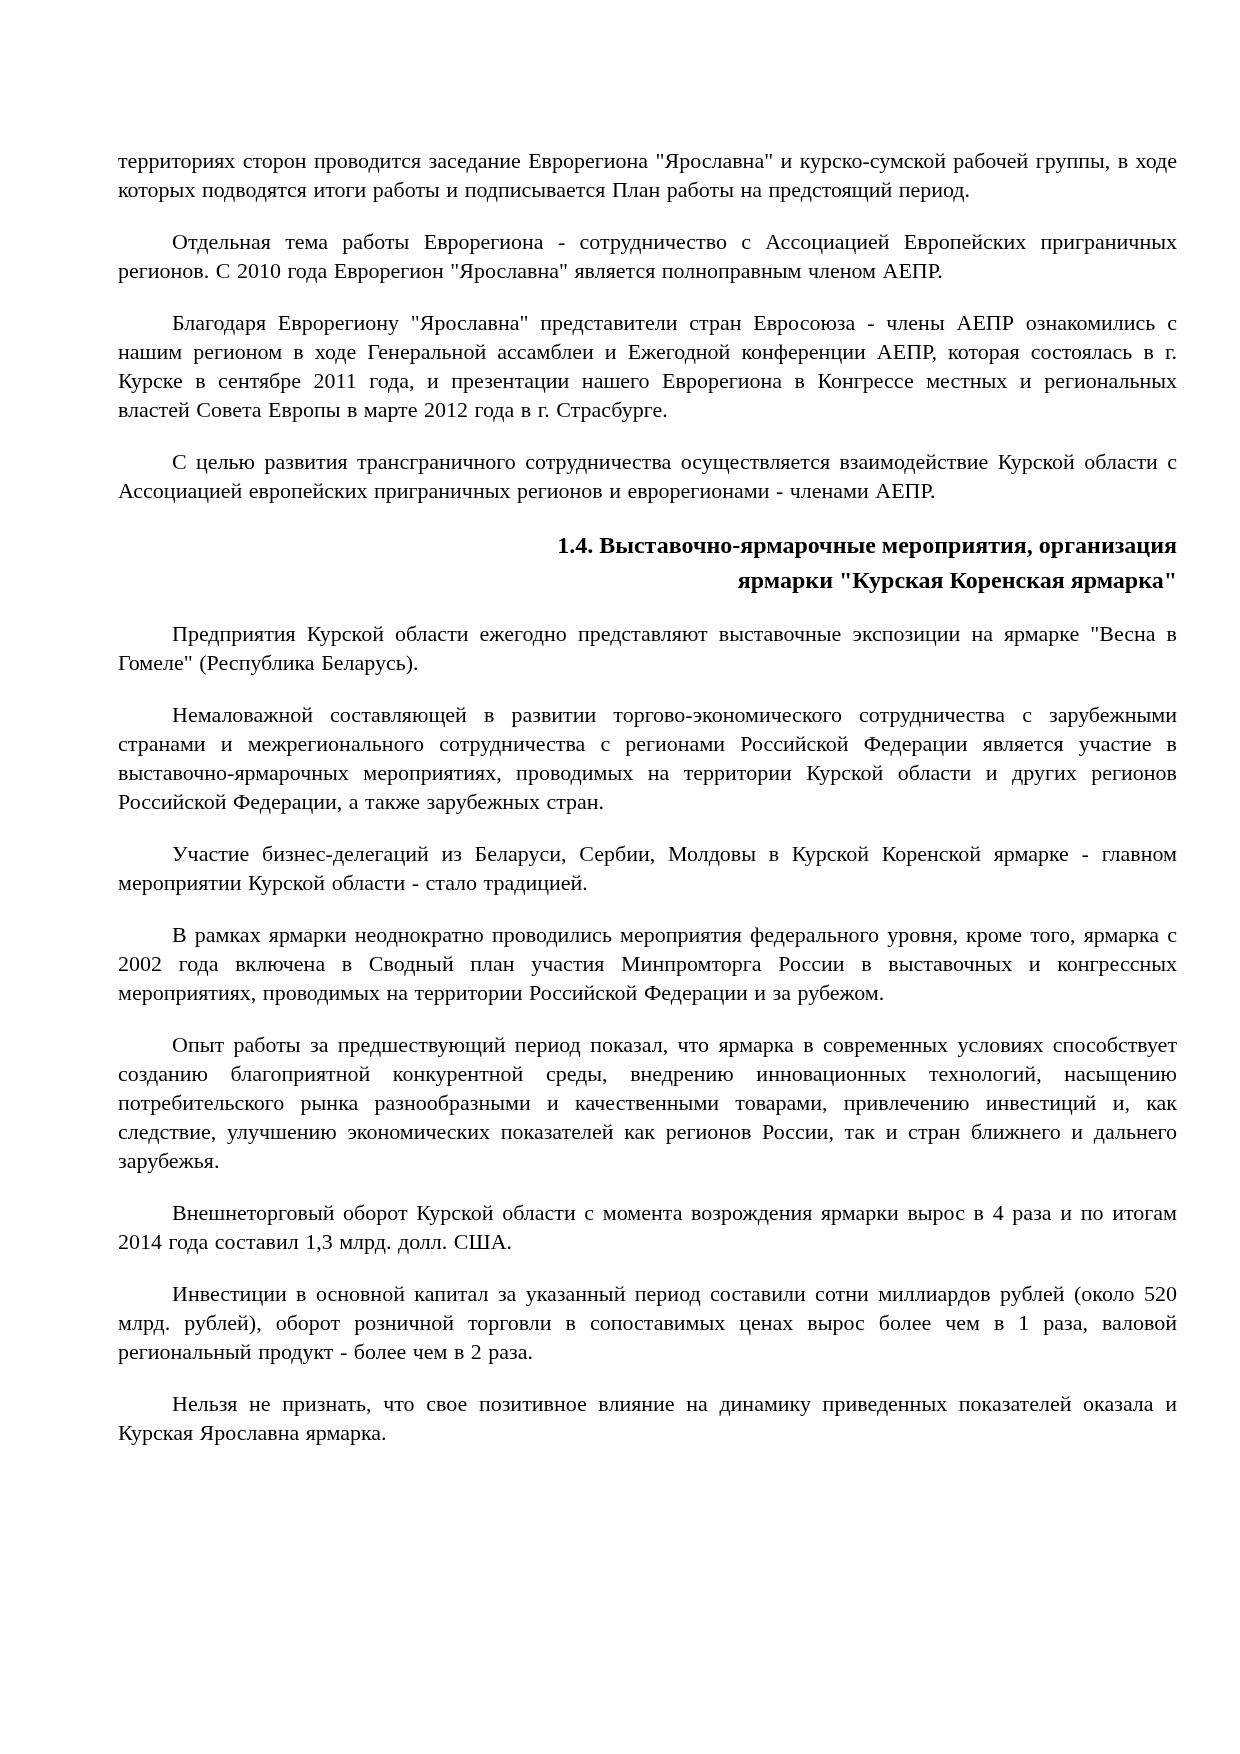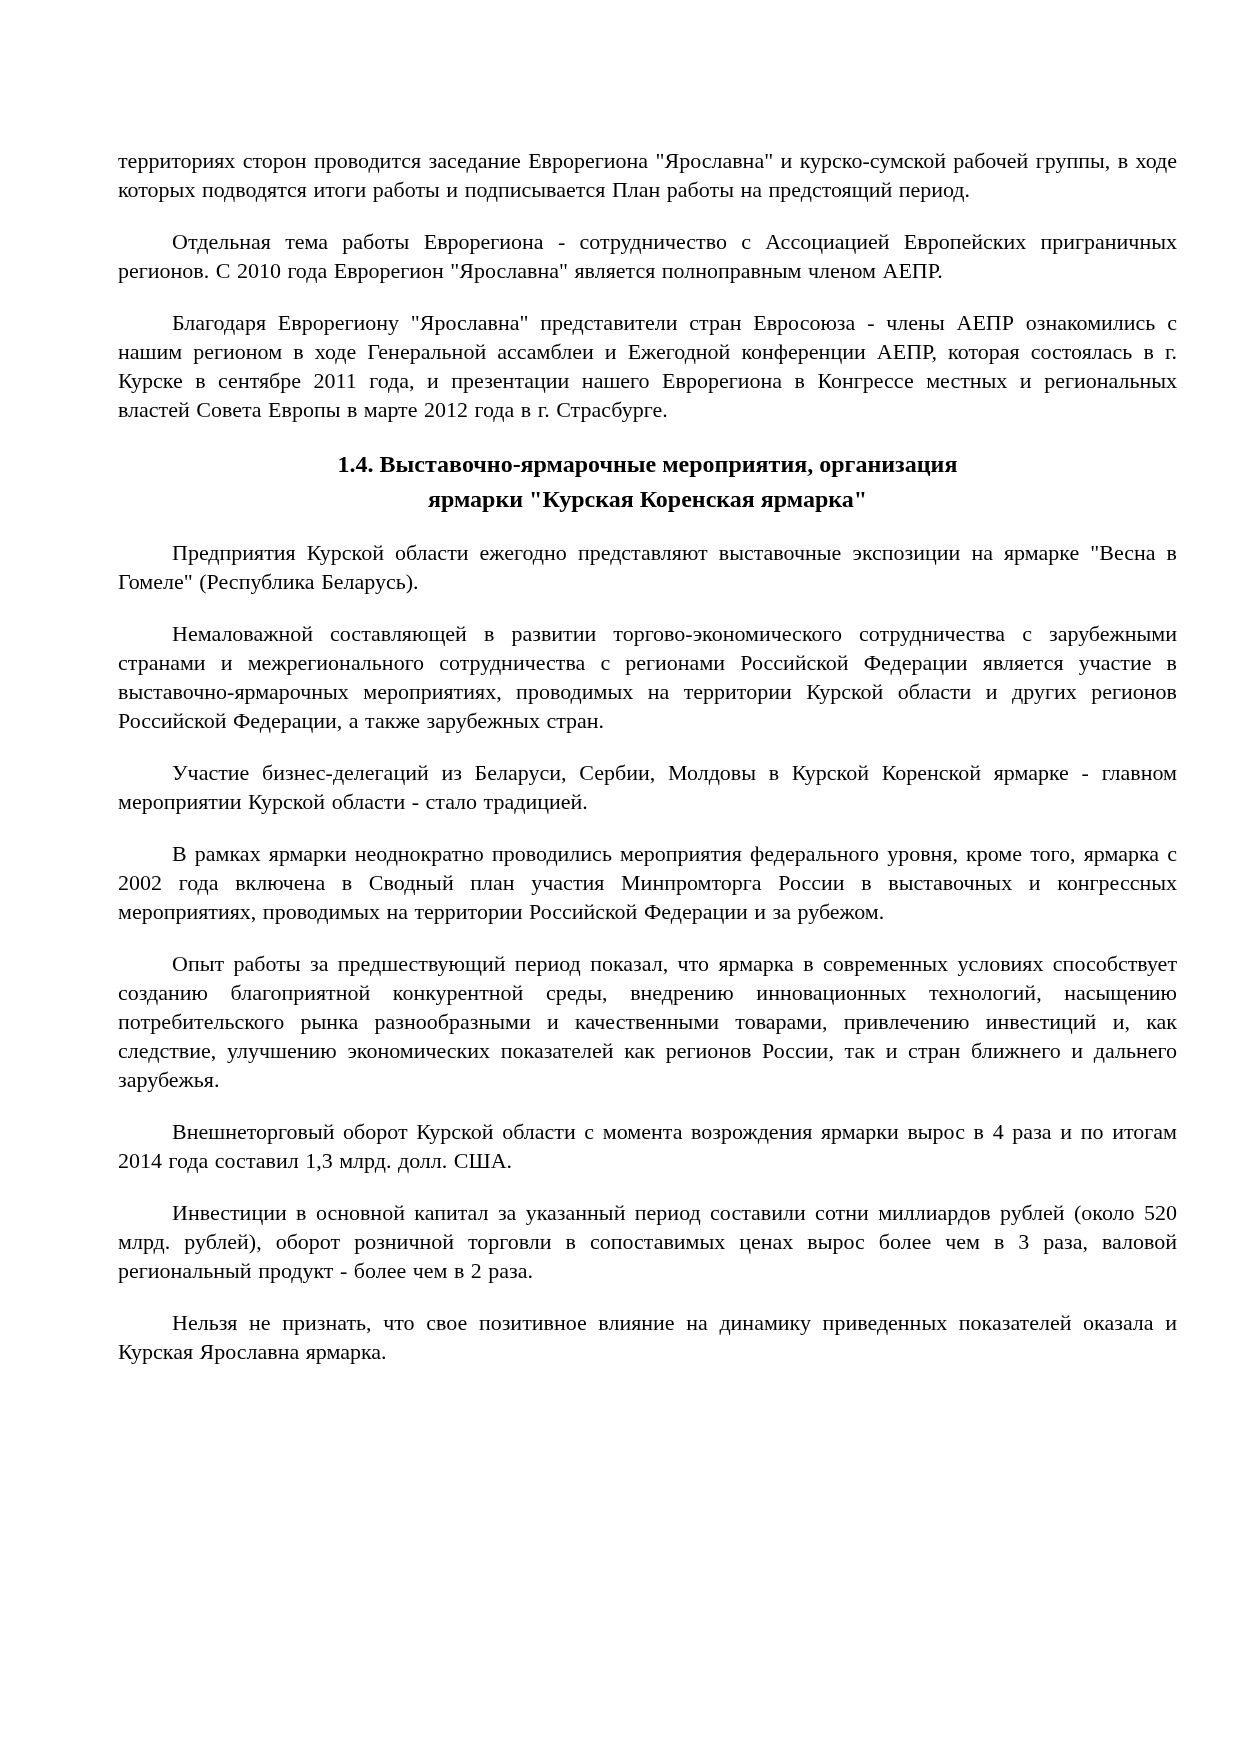--- a/index.html
+++ b/index.html
@@ -27,42 +27,43 @@
     word-spacing: 1px;
   }
   .para.no-indent {
     text-indent: 0;
   }
   .heading {
     margin: 10px 0 21px 0;
     font-size: 24px;
     line-height: 35px;
     font-weight: bold;
-    text-align: center;
+    text-align: right;
   }
   .heading-line {
     display: block;
   }
 </style>
 </head>
 <body>
 
 <div class="page">
 
   <p class="para no-indent">территориях сторон проводится заседание Еврорегиона "Ярославна" и курско-сумской рабочей группы, в ходе которых подводятся итоги работы и подписывается План работы на предстоящий период.</p>
   <p class="para">Отдельная тема работы Еврорегиона - сотрудничество с Ассоциацией Европейских приграничных регионов. С 2010 года Еврорегион "Ярославна" является полноправным членом АЕПР.</p>
   <p class="para">Благодаря Еврорегиону "Ярославна" представители стран Евросоюза - члены АЕПР ознакомились с нашим регионом в ходе Генеральной ассамблеи и Ежегодной конференции АЕПР, которая состоялась в г. Курске в сентябре 2011 года, и презентации нашего Еврорегиона в Конгрессе местных и региональных властей Совета Европы в марте 2012 года в г. Страсбурге.</p>
+  <p class="para">С целью развития трансграничного сотрудничества осуществляется взаимодействие Курской области с Ассоциацией европейских приграничных регионов и еврорегионами - членами АЕПР.</p>
 
   <h2 class="heading">
     <span class="heading-line">1.4. Выставочно-ярмарочные мероприятия, организация</span>
     <span class="heading-line">ярмарки "Курская Коренская ярмарка"</span>
   </h2>
 
   <p class="para">Предприятия Курской области ежегодно представляют выставочные экспозиции на ярмарке "Весна в Гомеле" (Республика Беларусь).</p>
   <p class="para">Немаловажной составляющей в развитии торгово-экономического сотрудничества с зарубежными странами и межрегионального сотрудничества с регионами Российской Федерации является участие в выставочно-ярмарочных мероприятиях, проводимых на территории Курской области и других регионов Российской Федерации, а также зарубежных стран.</p>
   <p class="para">Участие бизнес-делегаций из Беларуси, Сербии, Молдовы в Курской Коренской ярмарке - главном мероприятии Курской области - стало традицией.</p>
   <p class="para">В рамках ярмарки неоднократно проводились мероприятия федерального уровня, кроме того, ярмарка с 2002 года включена в Сводный план участия Минпромторга России в выставочных и конгрессных мероприятиях, проводимых на территории Российской Федерации и за рубежом.</p>
   <p class="para">Опыт работы за предшествующий период показал, что ярмарка в современных условиях способствует созданию благоприятной конкурентной среды, внедрению инновационных технологий, насыщению потребительского рынка разнообразными и качественными товарами, привлечению инвестиций и, как следствие, улучшению экономических показателей как регионов России, так и стран ближнего и дальнего зарубежья.</p>
   <p class="para">Внешнеторговый оборот Курской области с момента возрождения ярмарки вырос в 4 раза и по итогам 2014 года составил 1,3 млрд. долл. США.</p>
-  <p class="para">Инвестиции в основной капитал за указанный период составили сотни миллиардов рублей (около 520 млрд. рублей), оборот розничной торговли в сопоставимых ценах вырос более чем в 3 раза, валовой региональный продукт - более чем в 2 раза.</p>
+  <p class="para">Инвестиции в основной капитал за указанный период составили сотни миллиардов рублей (около 520 млрд. рублей), оборот розничной торговли в сопоставимых ценах вырос более чем в 1 раза, валовой региональный продукт - более чем в 2 раза.</p>
   <p class="para">Нельзя не признать, что свое позитивное влияние на динамику приведенных показателей оказала и Курская Ярославна ярмарка.</p>
 
 </div>
 
 </body></html>

